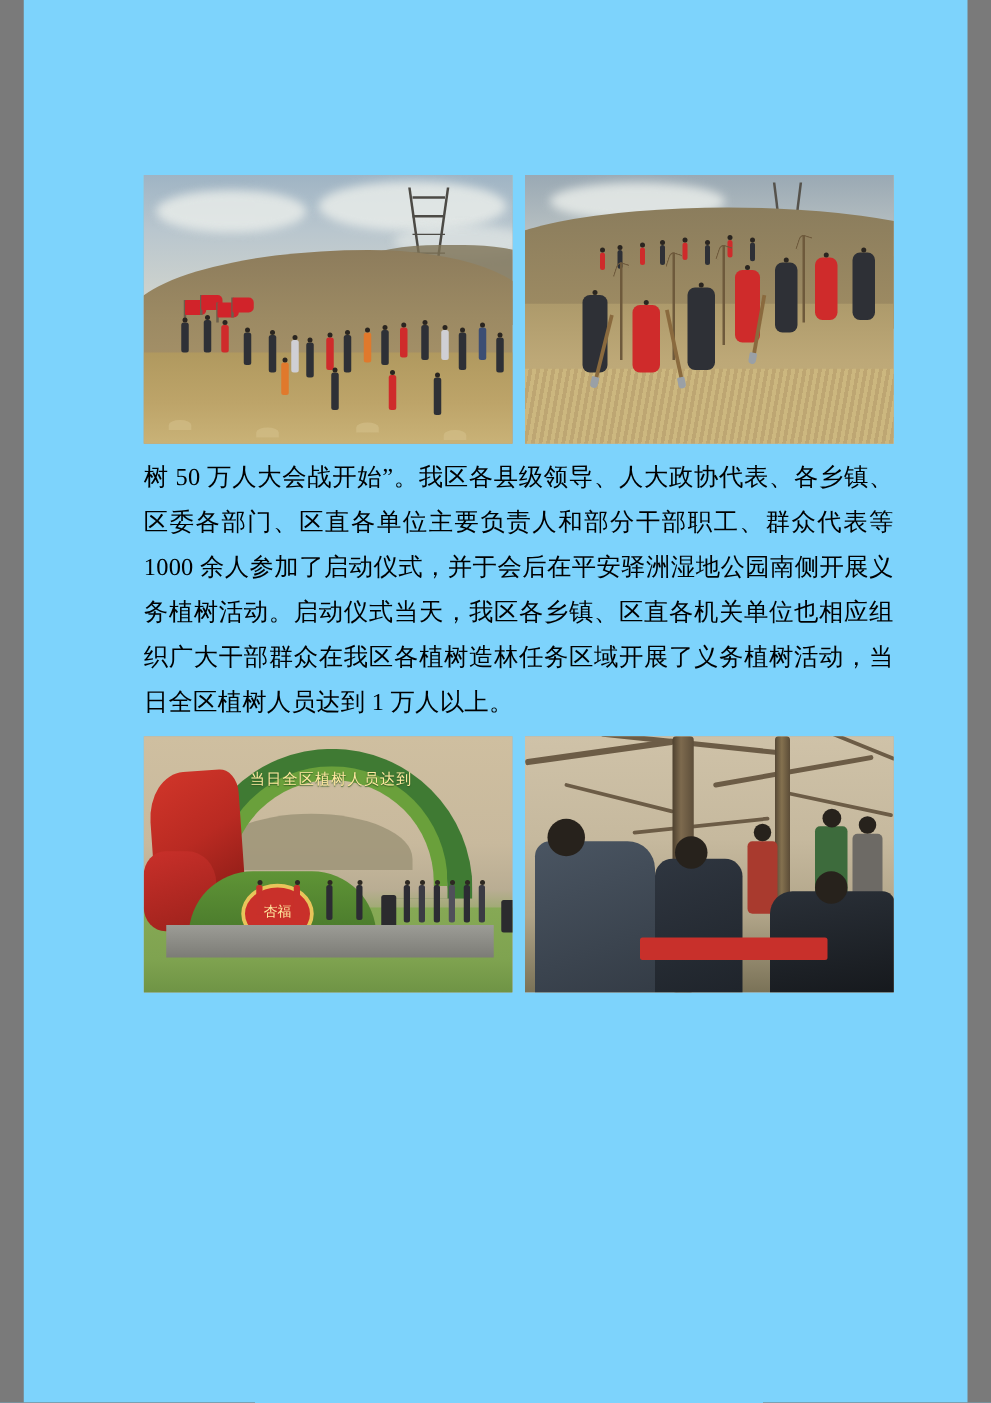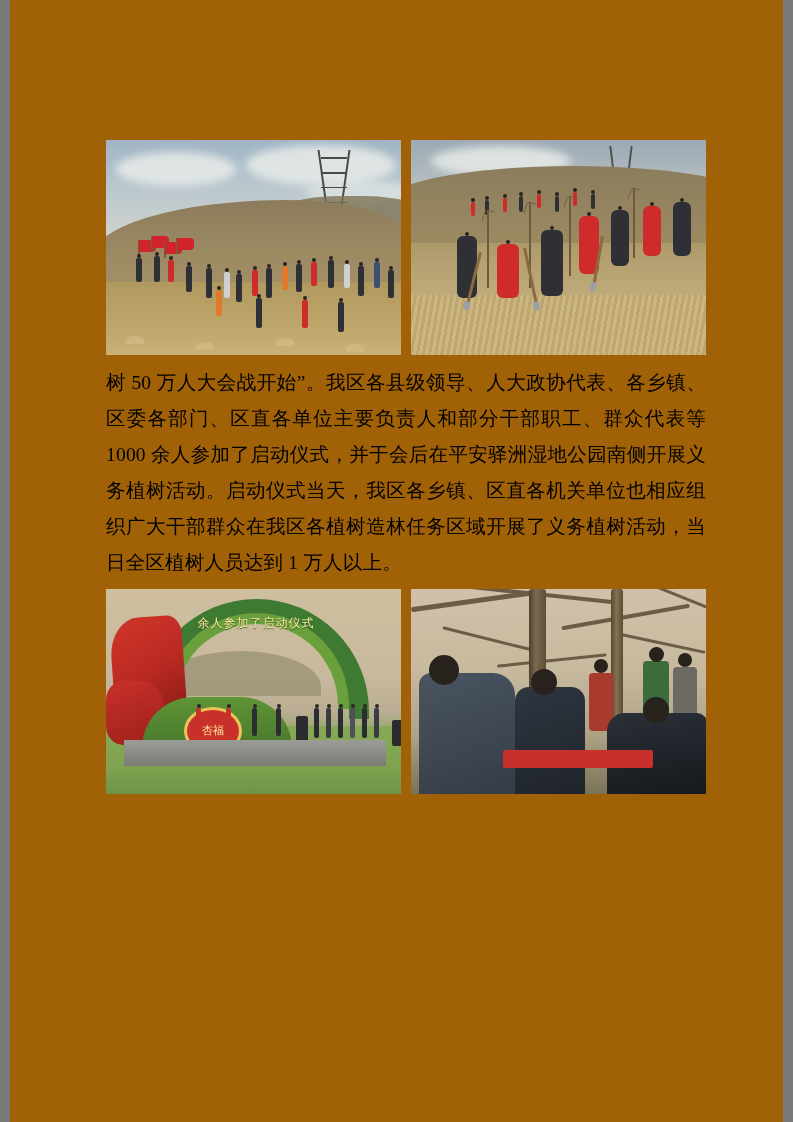--- a/index.html
+++ b/index.html
@@ -3,26 +3,25 @@
 <meta charset="utf-8">
 <style>
   html, body {
     margin: 0;
     padding: 0;
     background: #7a7a7a;
   }
   .page {
     width: 755px;
     height: 1122px;
-    background: #a16207;
+    background: #7dd3fc;
     position: relative;
     margin: 0 auto;
     overflow: hidden;
     font-family: "Liberation Serif", "DejaVu Serif", serif;
-    padding-left: 18px;
   }
   .content {
     position: absolute;
     left: 96px;
     top: 140px;
     width: 600px;
   }
 
   
   .img-row {
@@ -360,21 +359,21 @@
 
     <div class="img-row">
 
       <div class="photo row2">
         <div class="p3-bg"></div>
         <div class="p3-hills"></div>
         <div class="p3-lawn"></div>
 
         <div class="p3-arch"></div>
         <div class="p3-arch-inner"></div>
-        <div class="p3-archtext">余人参加了启动仪式</div>
+        <div class="p3-archtext">当日全区植树人员达到</div>
 
         <div class="p3-redrock"></div>
         <div class="p3-redrock2"></div>
         <div class="p3-greenmound"></div>
         <div class="p3-circle">杏福</div>
 
         <div class="p3-speaker" style="left:190px; bottom:52px;"></div>
         <div class="p3-speaker" style="left:286px; bottom:48px;"></div>
 
         <div class="p3-person" style="left:120px; bottom:60px; height:26px; background:#c8302b;"></div>

